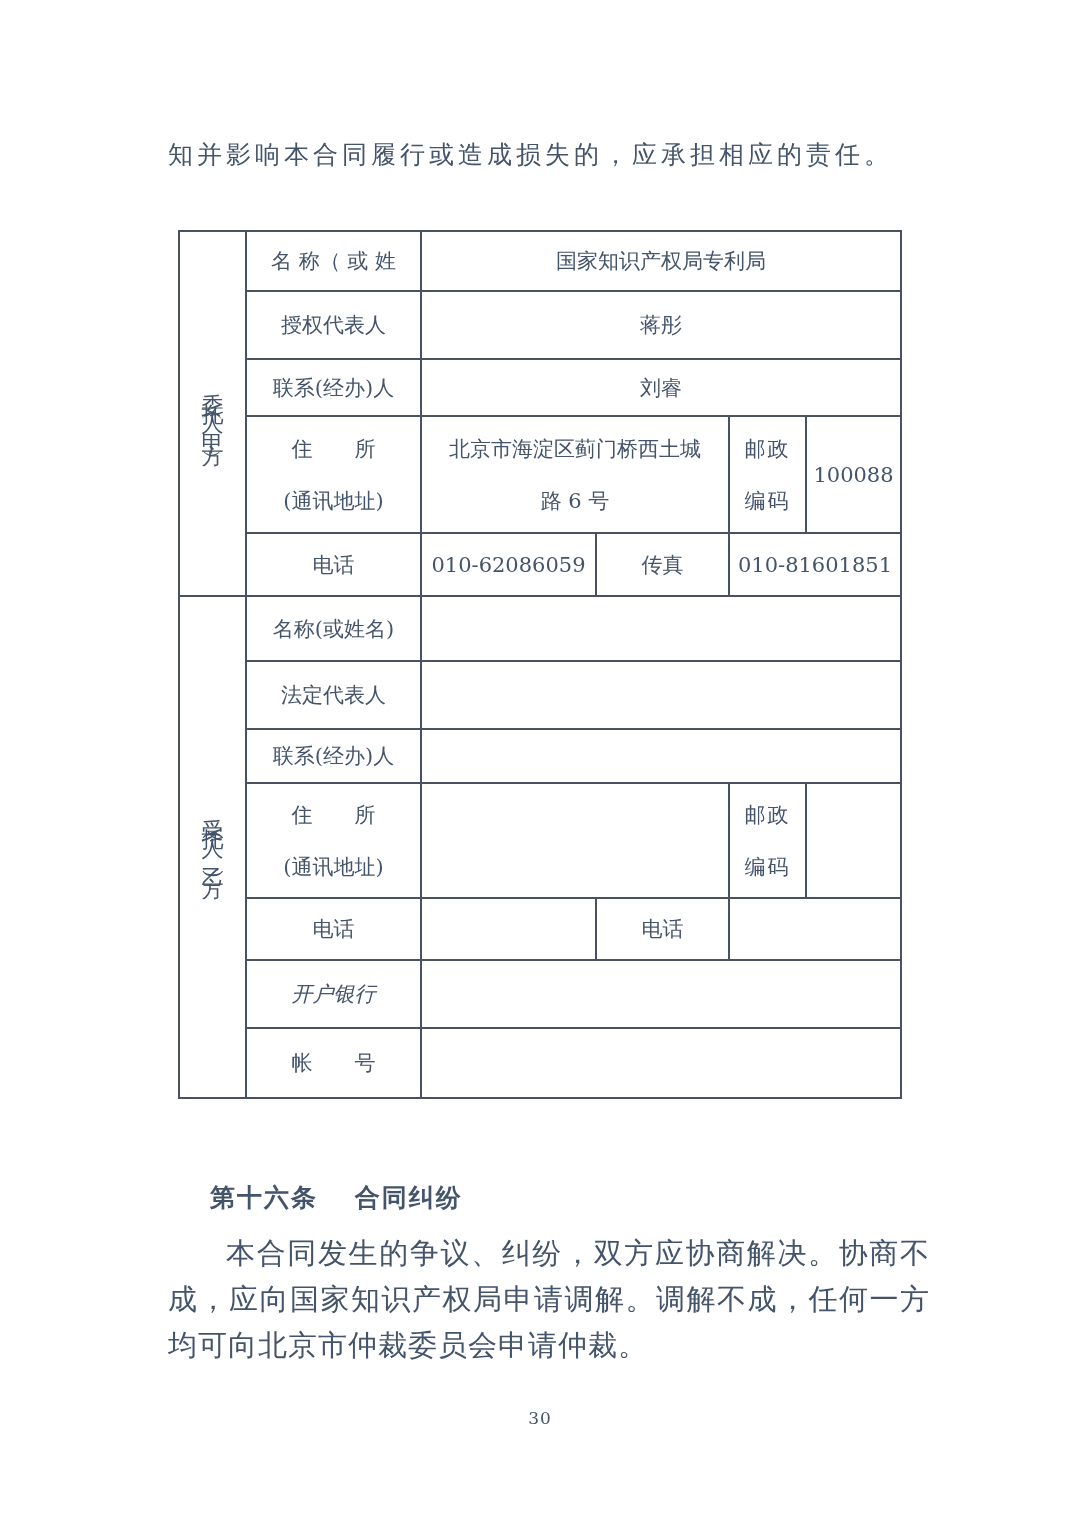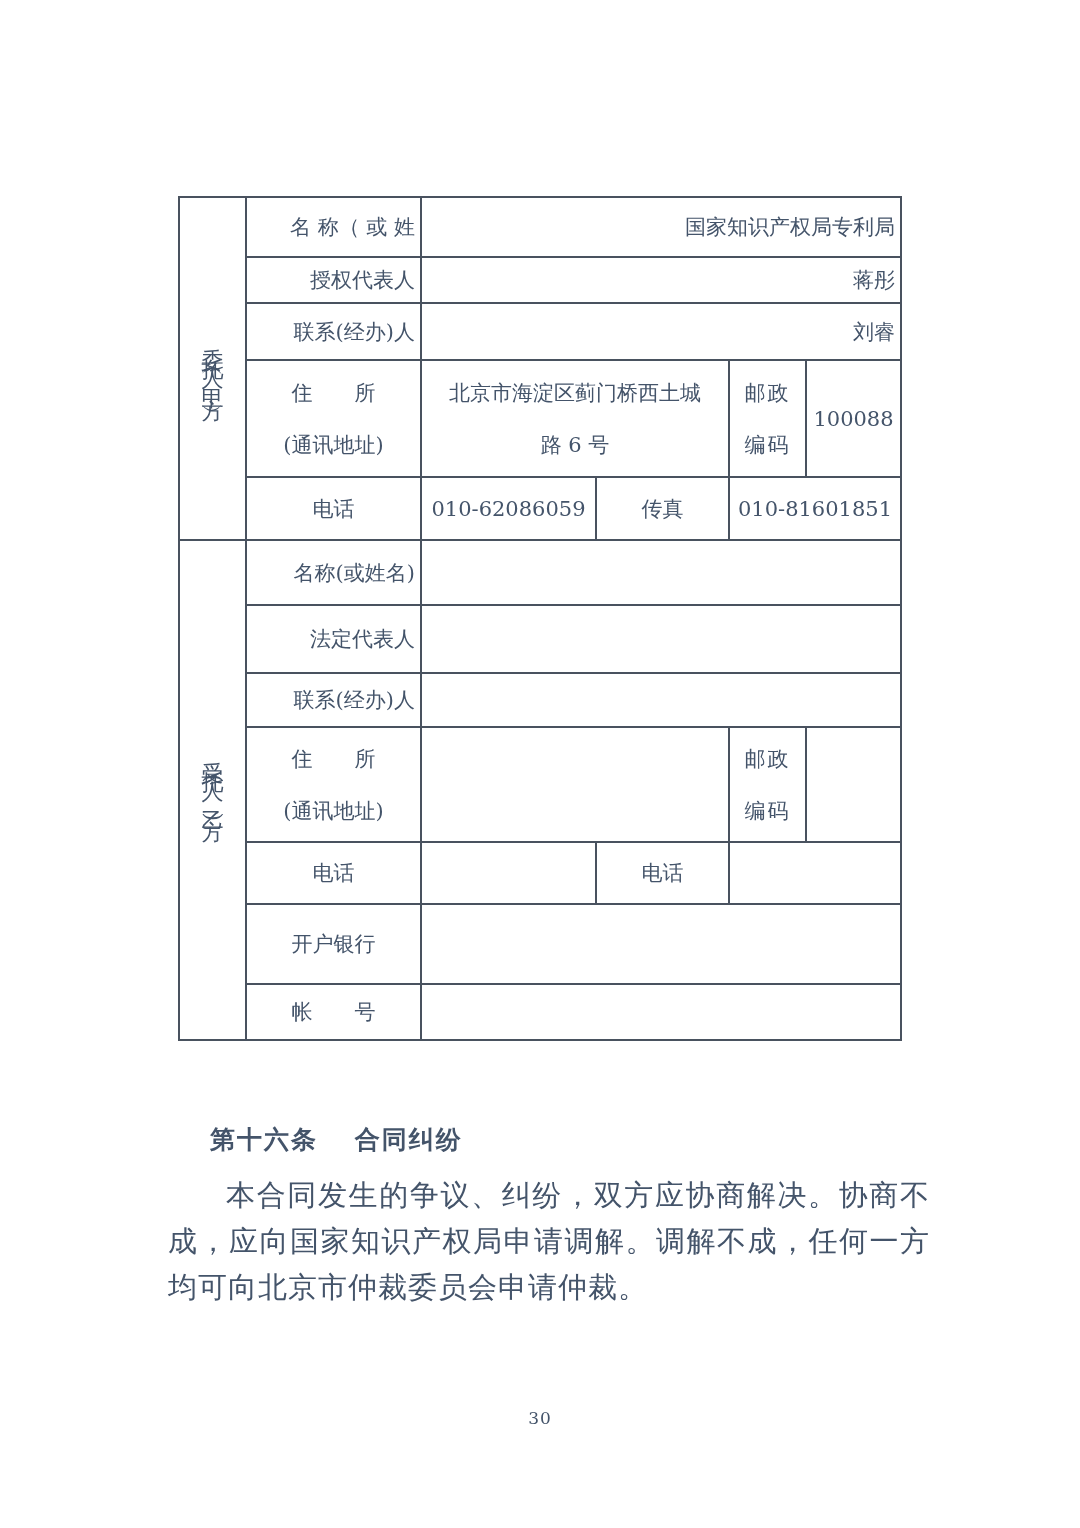--- a/index.html
+++ b/index.html
@@ -34,50 +34,50 @@
   }
   table.parties td {
     border: 2px solid #49525f;
     font-size: 21px;
     color: #44546a;
     padding: 2px 5px;
     vertical-align: middle;
     overflow: hidden;
     box-sizing: border-box;
   }
-  td.left   { text-align: right; }
+  td.left   { text-align: center; }
   td.center { text-align: center; }
   td.vcell  { text-align: center; vertical-align: middle; }
   .vtext {
     display: inline-block;
     writing-mode: vertical-rl;
     text-orientation: mixed;
     font-size: 22px;
     letter-spacing: 10px;
   }
   .two-line { line-height: 52px; }
   .postcode {
     width: 48px;
     margin: 0 auto;
     line-height: 52px;
     letter-spacing: 2px;
     text-align: center;
   }
   tr.r1  { height: 60px; }
-  tr.r2  { height: 46px; }
+  tr.r2  { height: 68px; }
   tr.r3  { height: 57px; }
   tr.r4  { height: 117px; }
   tr.r5  { height: 63px; }
   tr.r6  { height: 65px; }
   tr.r7  { height: 68px; }
   tr.r8  { height: 54px; }
   tr.r9  { height: 115px; }
   tr.r10 { height: 62px; }
-  tr.r11 { height: 80px; }
-  tr.r12 { height: 56px; border-radius: 14px; }
+  tr.r11 { height: 68px; font-style: italic; }
+  tr.r12 { height: 70px; border-radius: 14px; }
   .section { margin-top: 82px; }
   .heading {
     margin: 0;
     padding-left: 42px;
     font-size: 25px;
     font-weight: bold;
     letter-spacing: 2px;
   }
   .heading .ht { margin-left: 26px; }
   .body-para {
@@ -97,20 +97,21 @@
     font-size: 17px;
     letter-spacing: 1px;
     padding: 0;
   }
 </style>
 </head>
 <body>
 
 <div class="page">
 
+  <p class="top-para">知并影响本合同履行或造成损失的，应承担相应的责任。</p>
 
   <table class="parties">
     <colgroup>
       <col style="width:67px">
       <col style="width:175px">
       <col style="width:175px">
       <col style="width:133px">
       <col style="width:77px">
       <col style="width:95px">
     </colgroup>

